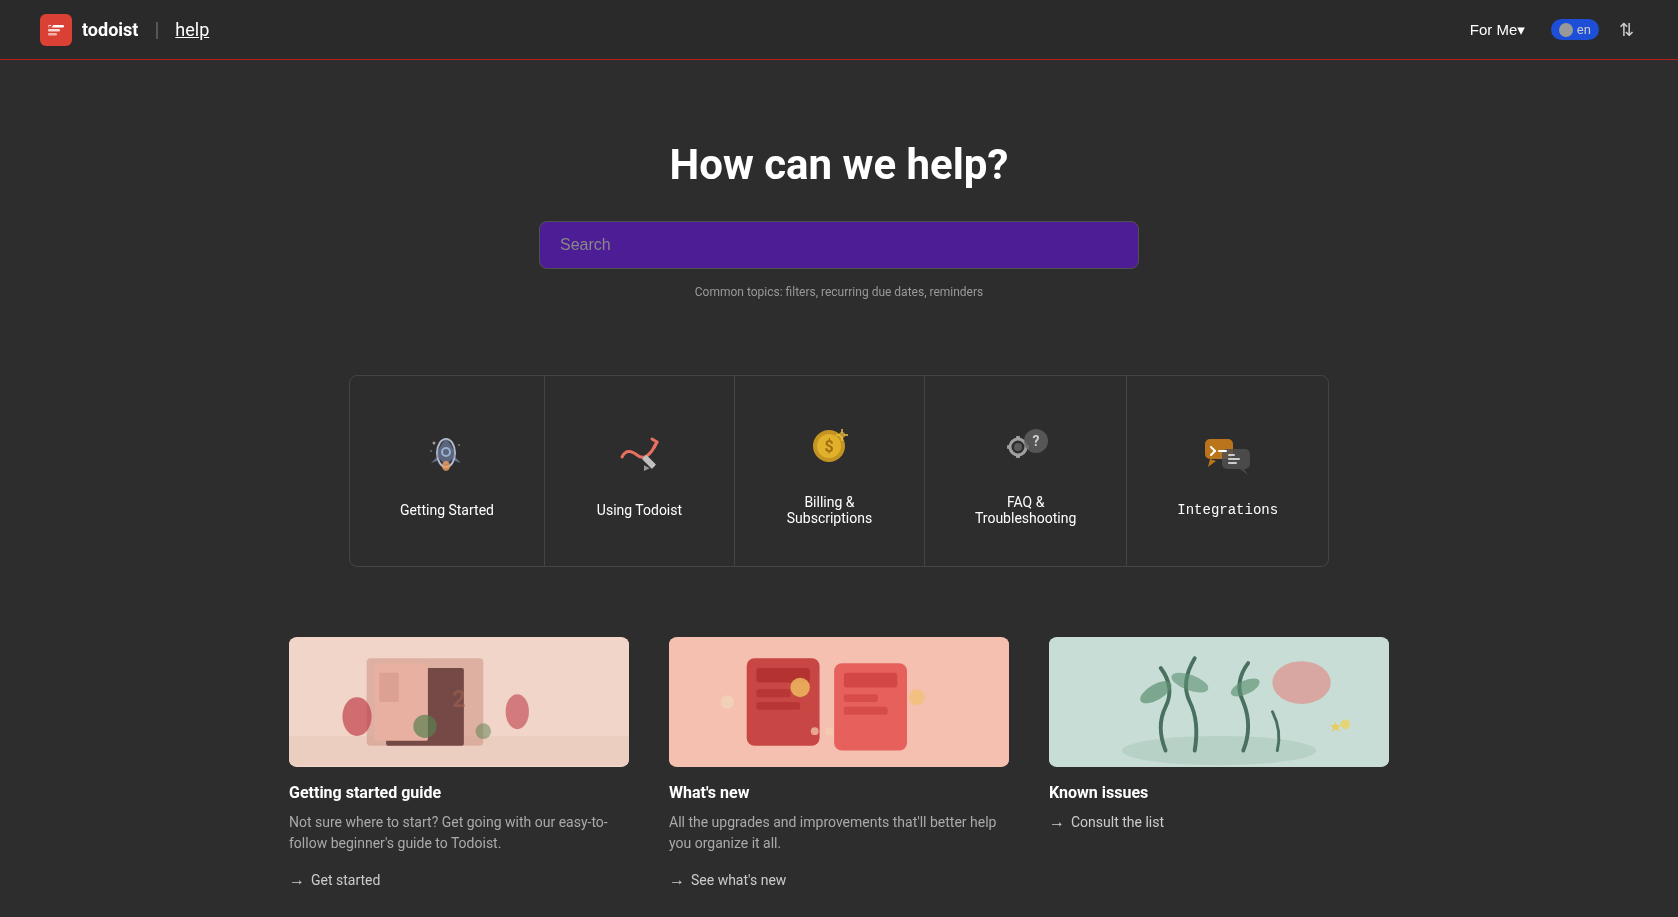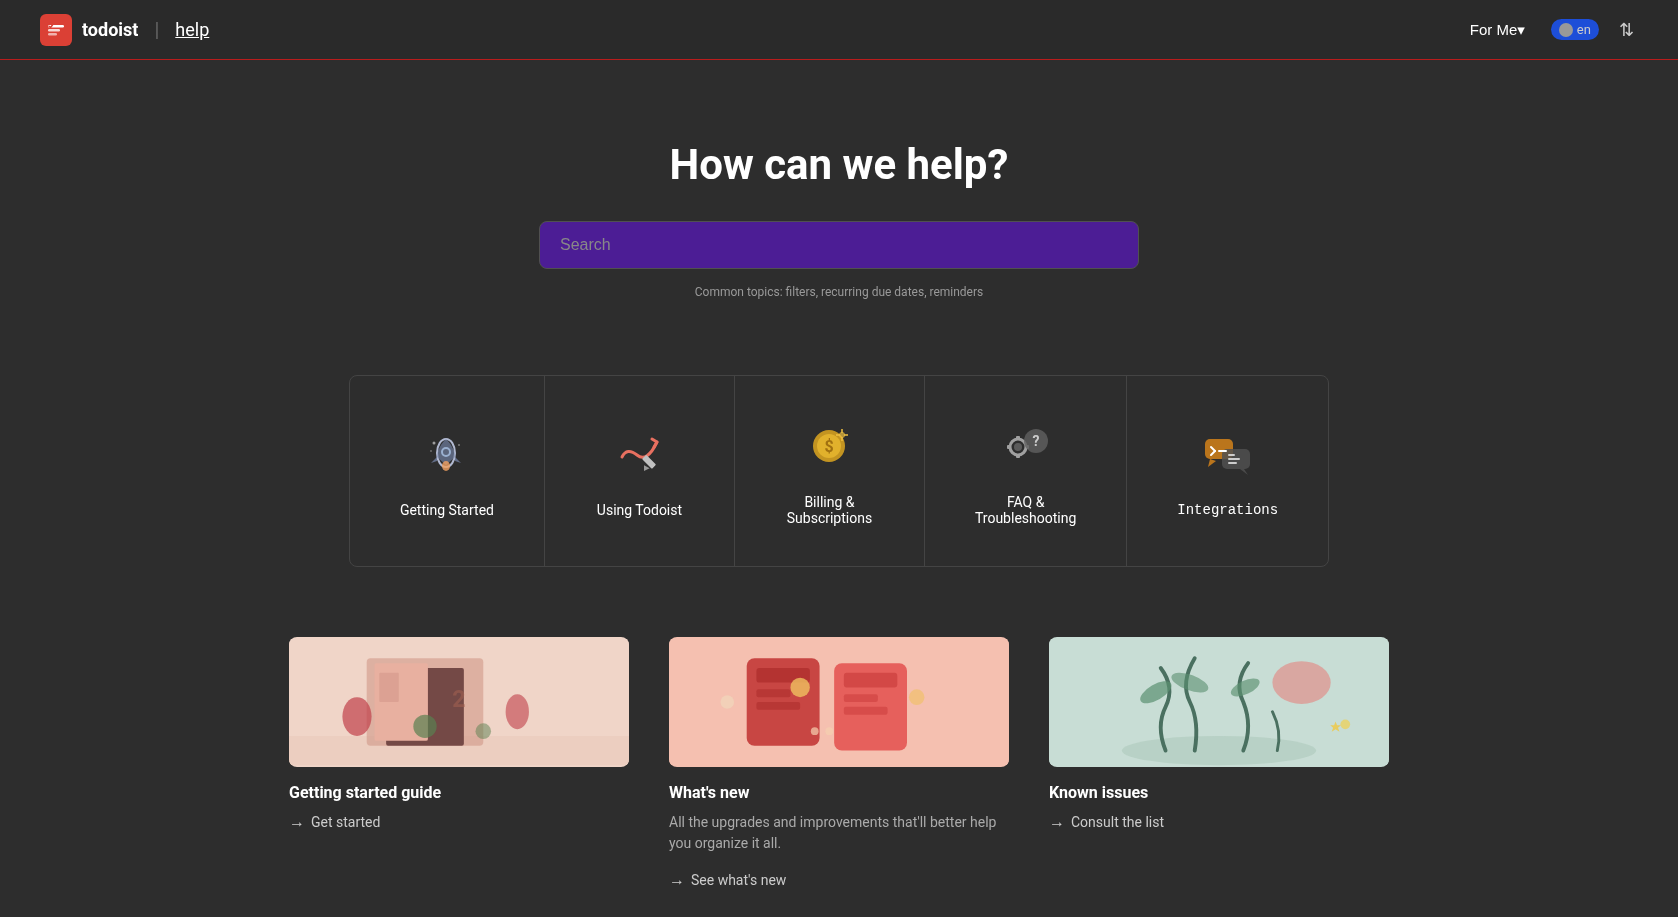--- a/index.html
+++ b/index.html
@@ -442,20 +442,21 @@
           <ellipse cx="70" cy="80" rx="15" ry="20" fill="#c0404a" opacity="0.7"></ellipse>
           <ellipse cx="235" cy="75" rx="12" ry="18" fill="#c0404a" opacity="0.6"></ellipse>
 
           <circle cx="140" cy="90" r="12" fill="#5a8050" opacity="0.7"></circle>
           <circle cx="200" cy="95" r="8" fill="#5a8050" opacity="0.5"></circle>
 
           <text x="175" y="70" text-anchor="middle" font-size="24" font-weight="bold" fill="#a06050" opacity="0.6">2</text>
         </svg>
       </div>
       <h3 class="featured-card-title">Getting started guide</h3>
+      <p class="featured-card-desc">Not sure where to start? Get going with our easy-to-follow beginner's guide to Todoist.</p>
       <a class="featured-card-link" href="#">
         <span class="arrow-icon">→</span>
         <span>Get started</span>
       </a>
     </div>
 
     <div class="featured-card">
       <div class="featured-card-image img-whats-new">
         <svg class="illus" viewBox="0 0 350 130" fill="none" xmlns="http://www.w3.org/2000/svg">
           <rect width="350" height="130" fill="#f5c0b0"></rect>

